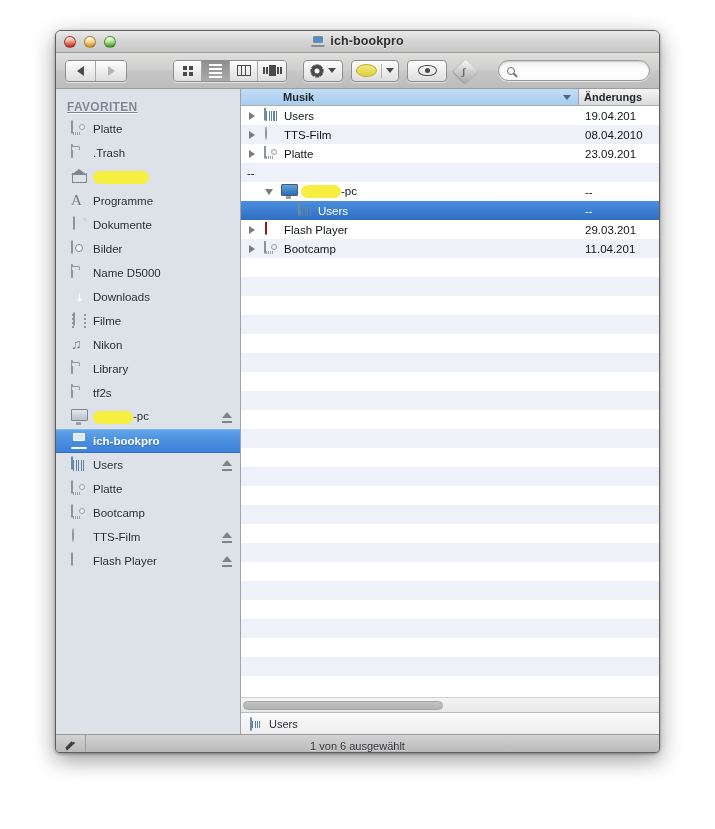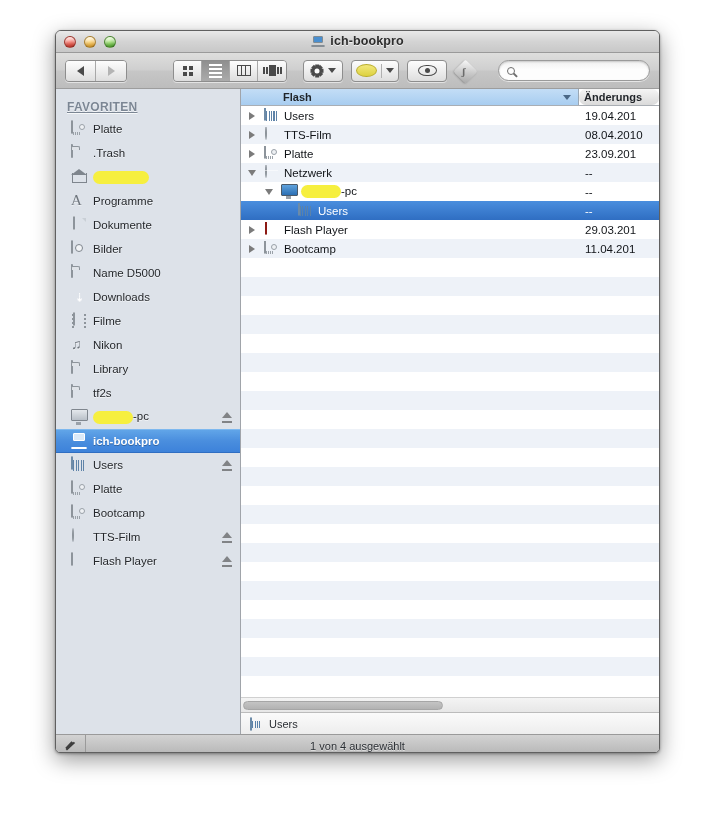--- a/index.html
+++ b/index.html
@@ -373,21 +373,20 @@
     position: relative;
     cursor: default;
   }
   .col-date {
     width: 80px;
     background: linear-gradient(to bottom, #f5f5f5 0%, #dadada 100%);
     display: flex; align-items: center;
     padding-left: 5px;
     overflow: hidden; white-space: nowrap;
     cursor: default;
-    border-radius: 7px;
   }
   .sort-tri {
     position: absolute; right: 7px; top: 6px;
     width:0;height:0;border-left:4px solid transparent;border-right:4px solid transparent;
     border-top:5px solid #4a6786;
   }
 
   #rows-wrap { flex: 1; overflow: hidden; position: relative; }
   .row {
     height: 19px; display: flex; align-items: center;
@@ -650,21 +649,21 @@
           <span class="sb-icon"><span class="ic-plain"></span></span>
           <span class="sb-label">Flash Player</span>
           <span class="eject"></span>
         </div>
       </div>
 
     <div id="filelist">
 
       <div id="col-header">
         <div class="col-name">
-          <span>Flash</span>
+          <span>Musik</span>
           <span class="sort-tri"></span>
         </div>
         <div class="col-date">
           <span>Änderungs</span>
         </div>
       </div>
 
       <div id="rows-wrap">
           <div class="row odd">
             <div class="r-name" style="padding-left: 4px;">
@@ -690,27 +689,20 @@
             <div class="r-name" style="padding-left: 4px;">
               <span class="disc-tri">
                 <i class="closed"></i>
               </span>
               <span class="r-icon"><span class="ic-hdd"></span></span>
               <span>Platte</span>
             </div>
             <div class="r-date">23.09.201</div>
           </div>
           <div class="row even">
-            <div class="r-name" style="padding-left: 4px;">
-              <span class="disc-tri">
-                <i class="open"></i>
-              </span>
-              <span class="r-icon"><span class="ic-globe"></span></span>
-              <span>Netzwerk</span>
-            </div>
             <div class="r-date">--</div>
           </div>
           <div class="row odd">
             <div class="r-name" style="padding-left: 21px;">
               <span class="disc-tri">
                 <i class="open"></i>
               </span>
               <span class="r-icon"><span class="ic-pcmon"></span></span>
               <span><span class="redact" style="width: 40px;"></span><span>-pc</span></span>
             </div>
@@ -777,15 +769,15 @@
         <span class="r-icon" style="width:14px;height:12px;"><span class="ic-netfolder"></span></span>
         <span>Users</span>
       </div>
     </div>
   </div>
 
   <div id="statusbar">
     <div id="pin-btn">
       <span class="pin"></span>
     </div>
-    <div id="status-text">1 von 4 ausgewählt</div>
+    <div id="status-text">1 von 6 ausgewählt</div>
   </div>
 </div>
 
 </body></html>

